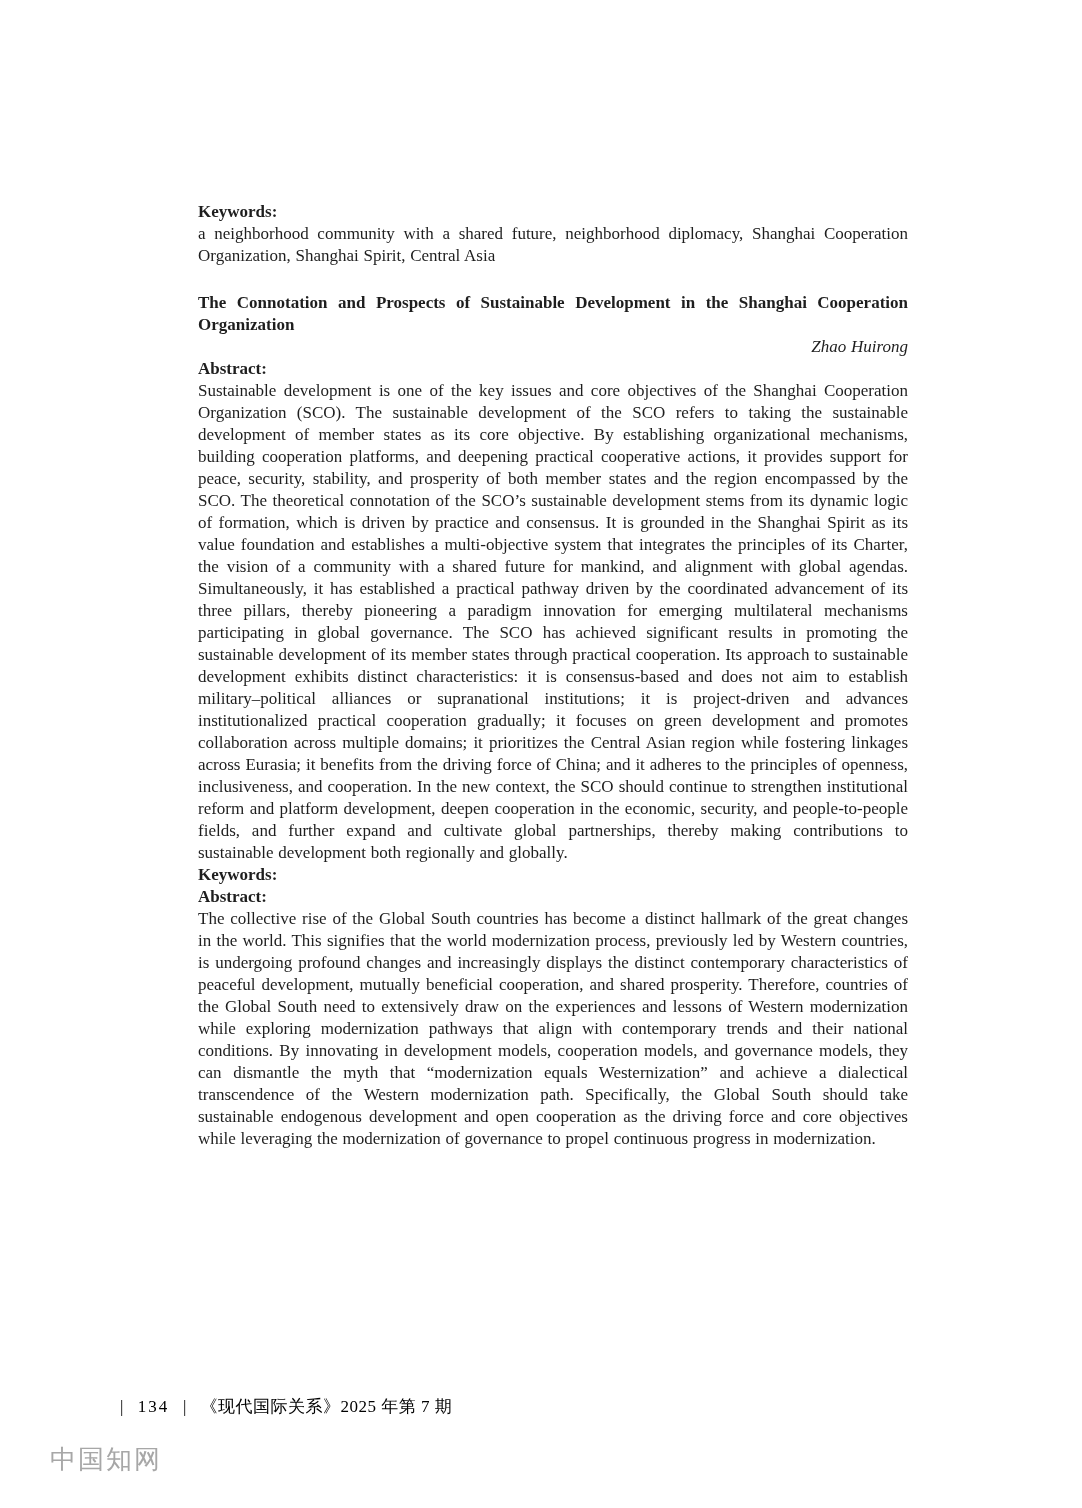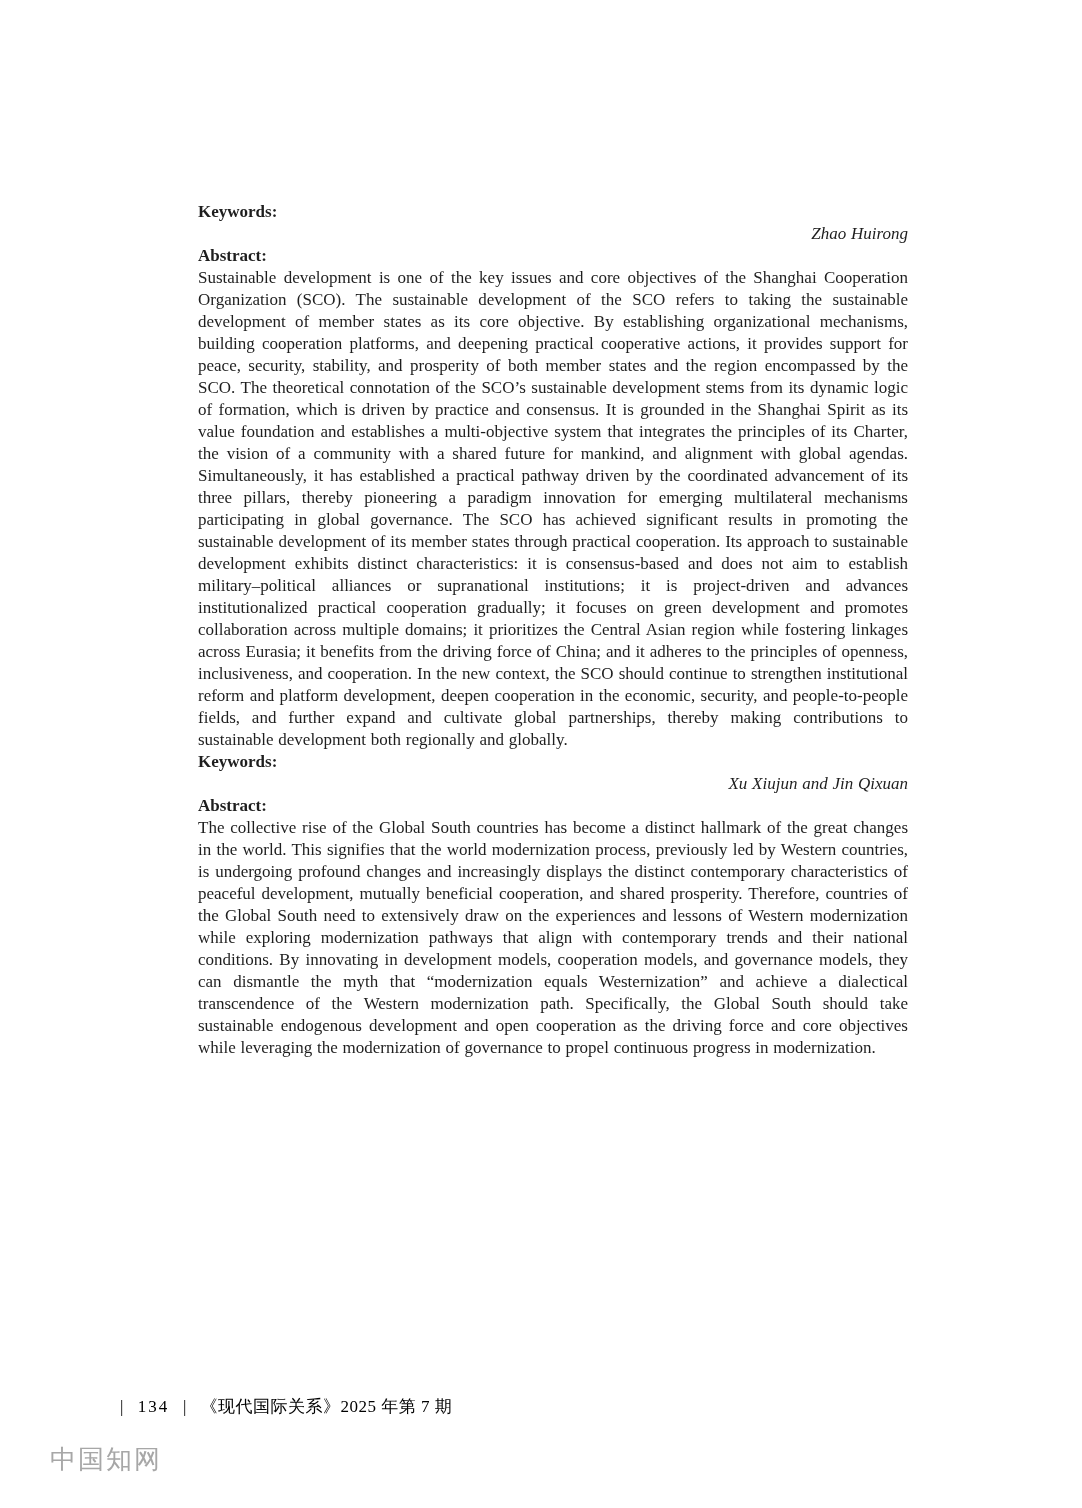--- a/index.html
+++ b/index.html
@@ -71,31 +71,32 @@
 </style>
 </head>
 <body>
 
 <div class="page">
 
   <div class="content">
 
     <div>
       <div class="label">Keywords:</div>
+      <div class="para">a neighborhood community with a shared future, neighborhood diplomacy, Shanghai Cooperation Organization, Shanghai Spirit, Central Asia</div>
     </div>
 
     <div>
+      <div class="article-title">The Connotation and Prospects of Sustainable Development in the Shanghai Cooperation Organization</div>
       <div class="author-line">Zhao Huirong</div>
       <div class="label">Abstract:</div>
       <div class="para">Sustainable development is one of the key issues and core objectives of the Shanghai Cooperation Organization (SCO). The sustainable development of the SCO refers to taking the sustainable development of member states as its core objective. By establishing organizational mechanisms, building cooperation platforms, and deepening practical cooperative actions, it provides support for peace, security, stability, and prosperity of both member states and the region encompassed by the SCO. The theoretical connotation of the SCO’s sustainable development stems from its dynamic logic of formation, which is driven by practice and consensus. It is grounded in the Shanghai Spirit as its value foundation and establishes a multi-objective system that integrates the principles of its Charter, the vision of a community with a shared future for mankind, and alignment with global agendas. Simultaneously, it has established a practical pathway driven by the coordinated advancement of its three pillars, thereby pioneering a paradigm innovation for emerging multilateral mechanisms participating in global governance. The SCO has achieved significant results in promoting the sustainable development of its member states through practical cooperation. Its approach to sustainable development exhibits distinct characteristics: it is consensus-based and does not aim to establish military–political alliances or supranational institutions; it is project-driven and advances institutionalized practical cooperation gradually; it focuses on green development and promotes collaboration across multiple domains; it prioritizes the Central Asian region while fostering linkages across Eurasia; it benefits from the driving force of China; and it adheres to the principles of openness, inclusiveness, and cooperation. In the new context, the SCO should continue to strengthen institutional reform and platform development, deepen cooperation in the economic, security, and people-to-people fields, and further expand and cultivate global partnerships, thereby making contributions to sustainable development both regionally and globally.</div>
       <div class="label">Keywords:</div>
     </div>
 
     <div>
-      <div class="author-line">Xu Xiujun and Jin Qixuan</div>
       <div class="label">Abstract:</div>
       <div class="para">The collective rise of the Global South countries has become a distinct hallmark of the great changes in the world. This signifies that the world modernization process, previously led by Western countries, is undergoing profound changes and increasingly displays the distinct contemporary characteristics of peaceful development, mutually beneficial cooperation, and shared prosperity. Therefore, countries of the Global South need to extensively draw on the experiences and lessons of Western modernization while exploring modernization pathways that align with contemporary trends and their national conditions. By innovating in development models, cooperation models, and governance models, they can dismantle the myth that “modernization equals Westernization” and achieve a dialectical transcendence of the Western modernization path. Specifically, the Global South should take sustainable endogenous development and open cooperation as the driving force and core objectives while leveraging the modernization of governance to propel continuous progress in modernization.</div>
     </div>
 
   </div>
 
   <div class="footer">
     <span class="divider">|</span>
     <span class="page-num">134</span>
     <span class="divider">|</span>

